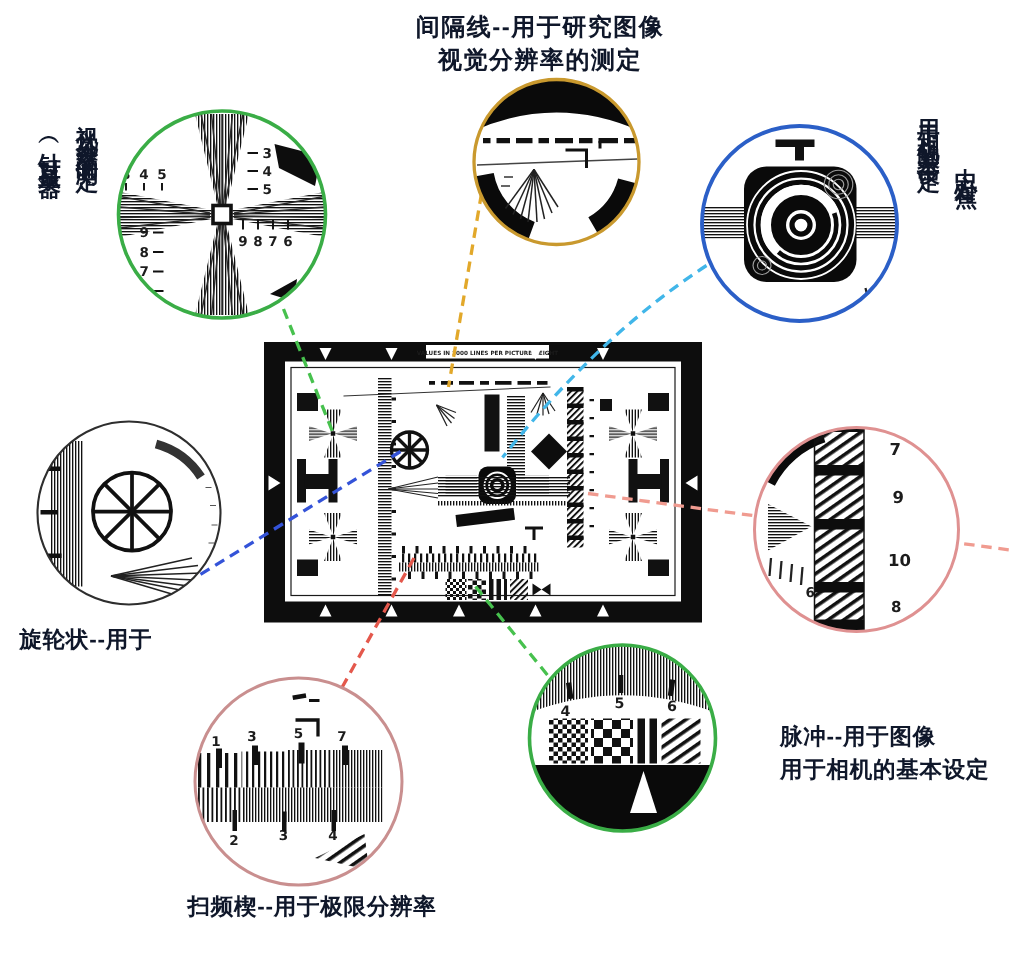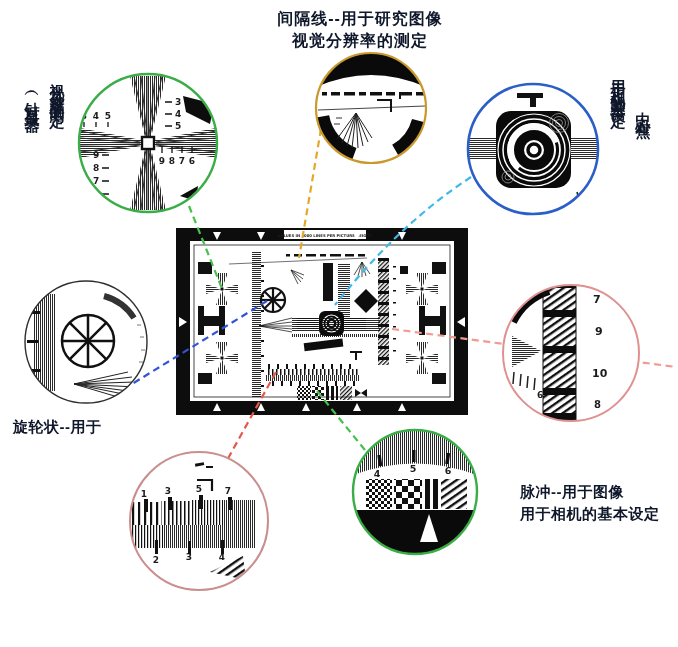--- a/index.html
+++ b/index.html
@@ -551,15 +551,16 @@
     <div>旋轮状--用于</div>
   </div>
 
   <div class="cn h15" style="left:520px;top:437px;margin-top:44px;">
     <div>脉冲--用于图像</div>
     <div>用于相机的基本设定</div>
   </div>
 
 
   <div class="cn h15 center" style="left:88px;top:594px;width:240px;">
+    <div>扫频楔--用于极限分辨率</div>
   </div>
 
 </div>
 
 </body></html>

